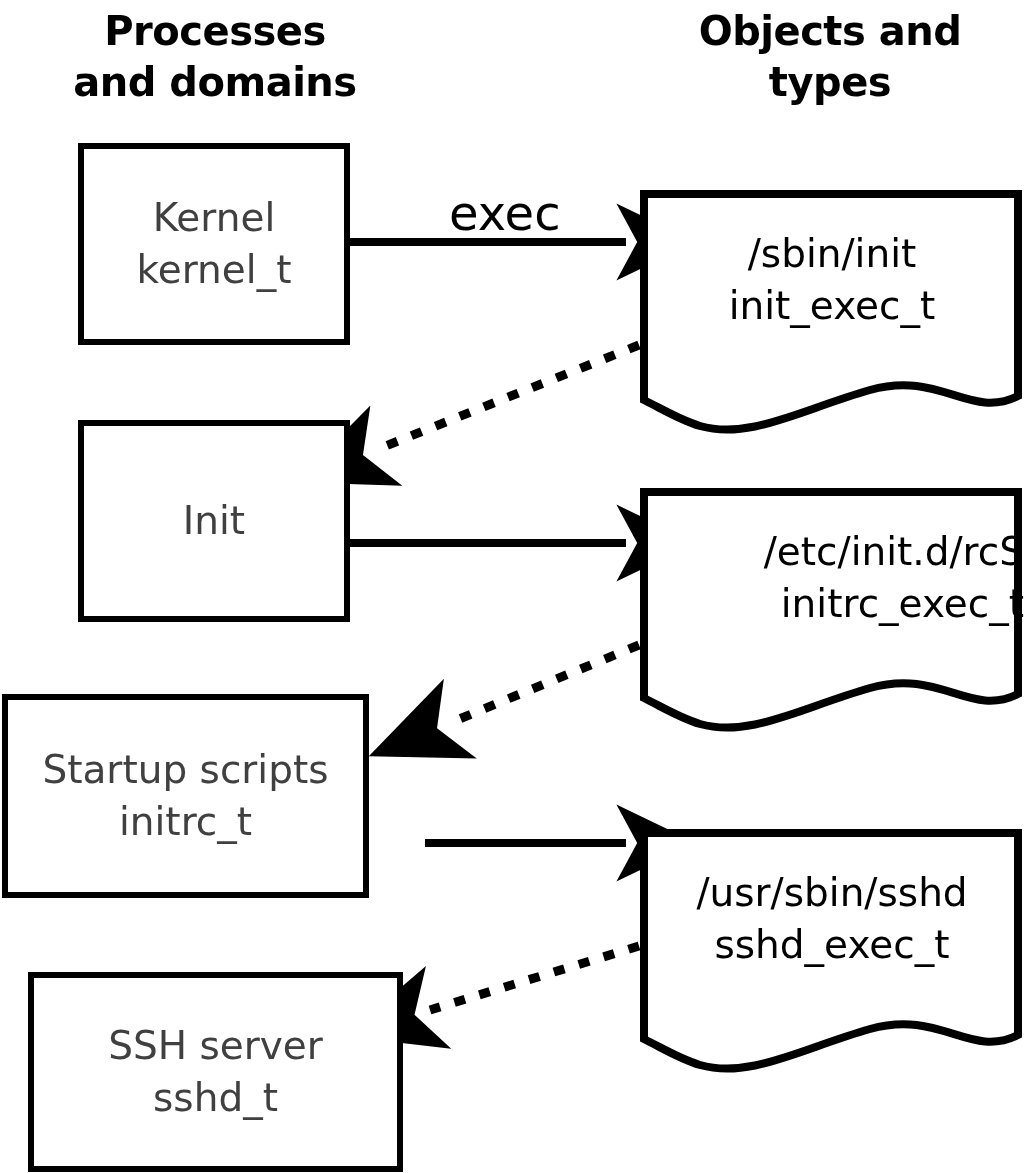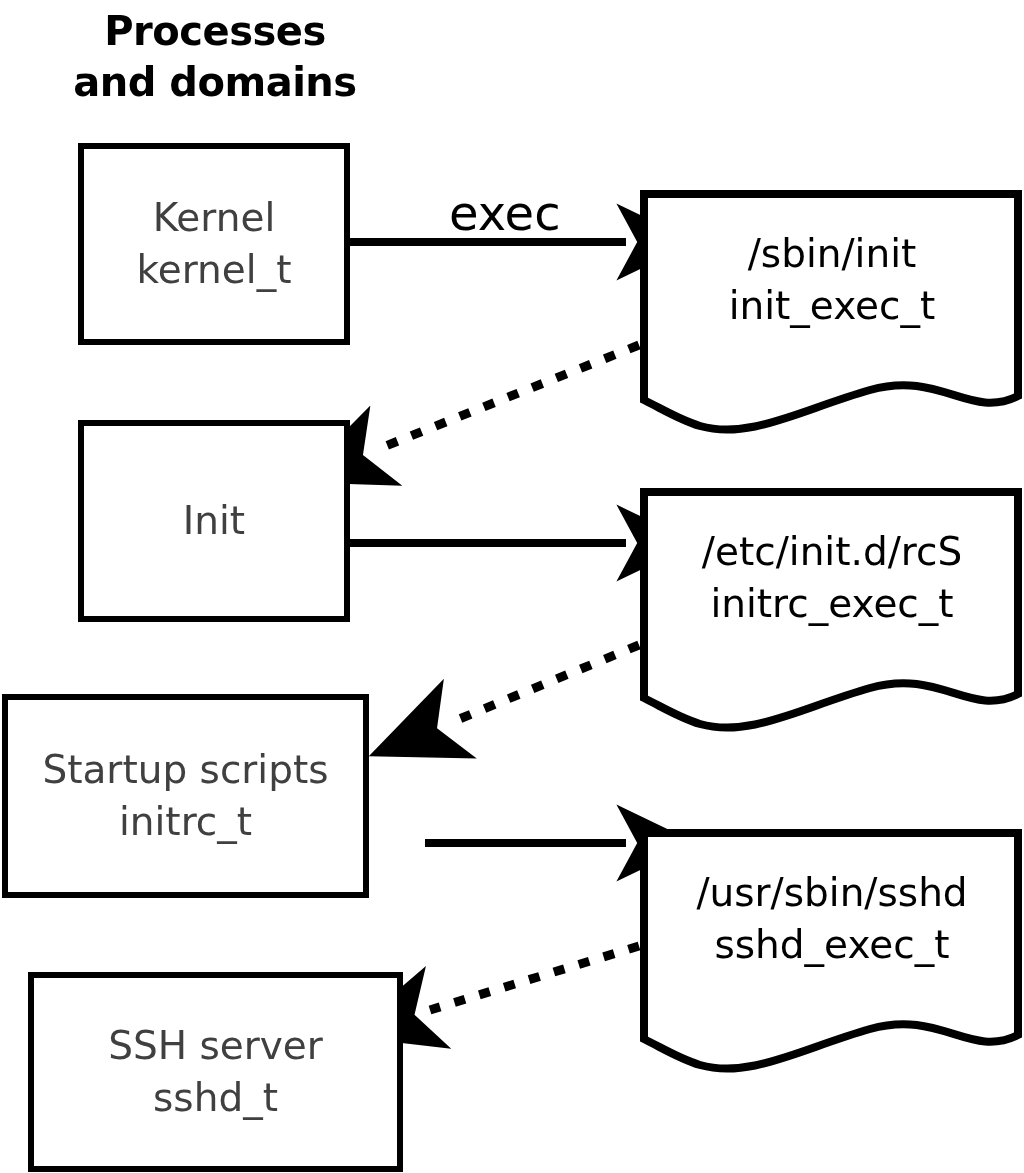--- a/index.html
+++ b/index.html
@@ -73,20 +73,22 @@
     white-space: nowrap;
   }
 </style>
 </head>
 <body>
 
 <div id="stage">
 
   <div class="col-header" id="header-processes">Processes
 and domains</div>
+  <div class="col-header" id="header-objects">Objects and
+types</div>
 
   <svg class="edge-layer" viewBox="0 0 1024 1173">
     <defs>
       <marker id="solid-head" markerWidth="14" markerHeight="14" refX="1.2" refY="5" orient="auto" markerUnits="strokeWidth">
         <path d="M0,0.2 L10,5 L0,9.8 L2.6,5 Z" fill="#000000"></path>
       </marker>
       <marker id="dot-head" markerWidth="16" markerHeight="16" refX="1.0" refY="5" orient="auto" markerUnits="strokeWidth">
         <path d="M0,0.2 L11,5 L0,9.8 L2.8,5 Z" fill="#000000"></path>
       </marker>
     </defs>
@@ -150,21 +152,21 @@
     </div>
   </div>
 
   <div class="doc-shape" id="doc-initrc-exec" style="left:640px; top:488px; width:384px; height:250px;">
     <svg width="384" height="250" viewBox="0 0 384 250">
       <path d="M4,4 L378,4 L378,206
                C330,230 300,180 230,200
                C160,220 110,250 60,236
                C40,230 24,220 4,210 Z" fill="#ffffff" stroke="#000000" stroke-width="8" stroke-linejoin="miter"></path>
     </svg>
-    <div class="doc-label" style="top:38px;">
+    <div class="doc-label" style="top:38px;text-align:right;">
       <span>/etc/init.d/rcS</span>
       <span>initrc_exec_t</span>
     </div>
   </div>
 
   <div class="doc-shape" id="doc-sshd-exec" style="left:640px; top:829px; width:384px; height:250px;">
     <svg width="384" height="250" viewBox="0 0 384 250">
       <path d="M4,4 L378,4 L378,206
                C330,230 300,180 230,200
                C160,220 110,250 60,236

